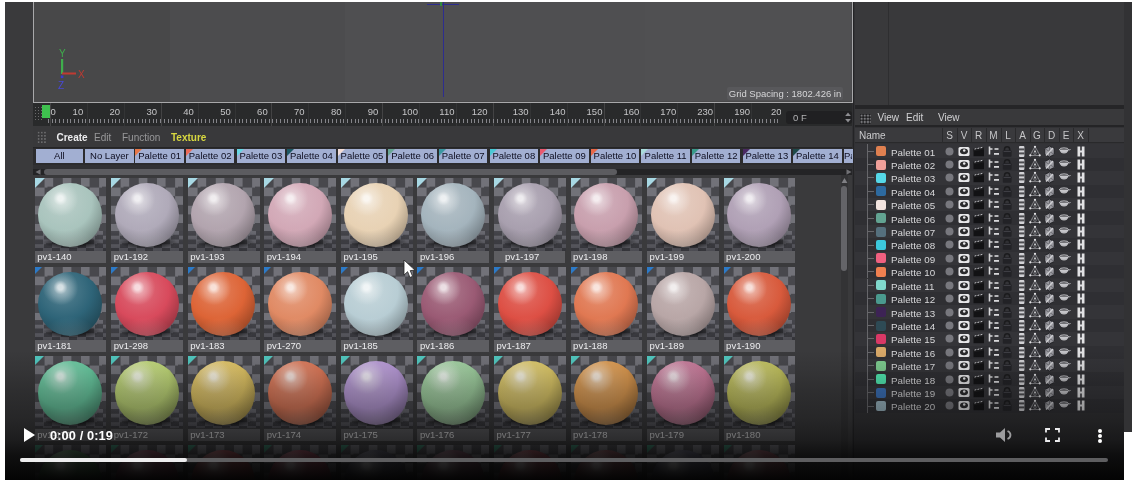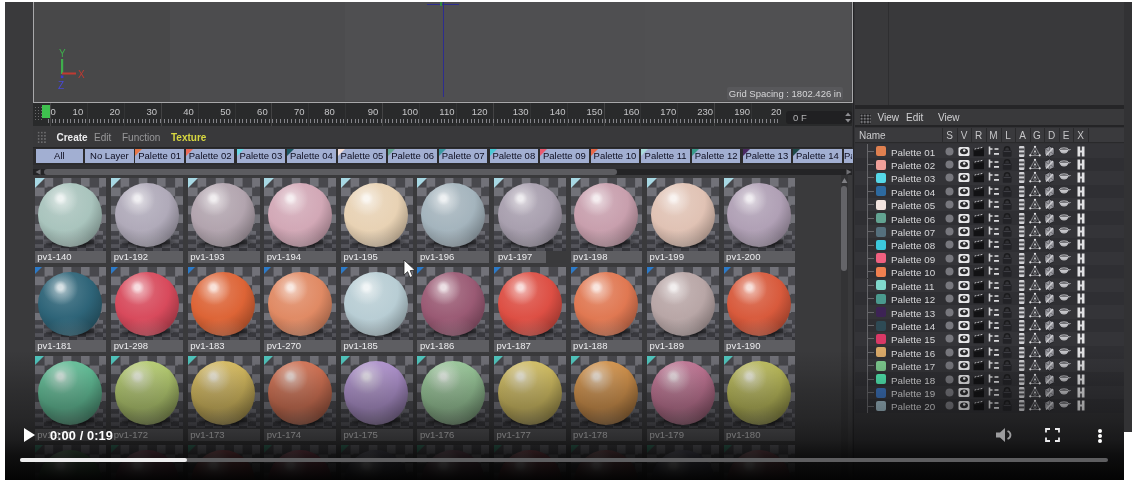--- a/index.html
+++ b/index.html
@@ -51,21 +51,21 @@
 
 <div class="abs" style="left:0px;top:3px;width:740px;height:12px;color:#c6c6c8;font-size:9.5px;">
         <span style="position:absolute;left:7.5px;">0</span>
         <span style="position:absolute;left:34.9px;width:24px;text-align:center;margin-left:-12px;">10</span>
         <span style="position:absolute;left:71.8px;width:24px;text-align:center;margin-left:-12px;">20</span>
         <span style="position:absolute;left:108.7px;width:24px;text-align:center;margin-left:-12px;">30</span>
         <span style="position:absolute;left:145.6px;width:24px;text-align:center;margin-left:-12px;">40</span>
         <span style="position:absolute;left:182.5px;width:24px;text-align:center;margin-left:-12px;">50</span>
         <span style="position:absolute;left:219.4px;width:24px;text-align:center;margin-left:-12px;">60</span>
         <span style="position:absolute;left:256.3px;width:24px;text-align:center;margin-left:-12px;">70</span>
-        <span style="position:absolute;left:293.2px;width:24px;text-align:left;margin-left:-12px;">80</span>
+        <span style="position:absolute;left:293.2px;width:24px;text-align:center;margin-left:-12px;">80</span>
         <span style="position:absolute;left:330.1px;width:24px;text-align:center;margin-left:-12px;">90</span>
         <span style="position:absolute;left:367.0px;width:24px;text-align:center;margin-left:-12px;">100</span>
         <span style="position:absolute;left:403.9px;width:24px;text-align:center;margin-left:-12px;">110</span>
         <span style="position:absolute;left:440.8px;width:24px;margin-left:-12px;">120</span>
         <span style="position:absolute;left:477.7px;width:24px;text-align:center;margin-left:-12px;">130</span>
         <span style="position:absolute;left:514.6px;width:24px;text-align:center;margin-left:-12px;">140</span>
         <span style="position:absolute;left:551.5px;width:24px;text-align:center;margin-left:-12px;">150</span>
         <span style="position:absolute;left:588.4px;width:24px;text-align:center;margin-left:-12px;">160</span>
         <span style="position:absolute;left:625.3px;width:24px;text-align:center;margin-left:-12px;">170</span>
         <span style="position:absolute;left:662.2px;width:24px;text-align:center;margin-left:-12px;">230</span>
@@ -164,21 +164,21 @@
       <div style="position:absolute;left:0;top:0;width:0;height:0;border-top:10px solid #a8d8e4;border-right:10px solid transparent;"></div>
     </div>
 <div class="abs" style="left:417.4px;top:250.7px;width:71.8px;height:12.6px;background:#5e5e62;color:#ececee;font-size:9.5px;line-height:12.6px;padding-left:2.5px;overflow:hidden;">pv1-196</div>
 <div class="abs" style="left:494.0px;top:178.3px;width:71.8px;height:72.4px;overflow:hidden;background-image:conic-gradient(#727279 90deg, #48484d 90deg 180deg, #727279 180deg 270deg, #48484d 270deg);background-size:18.2px 18.2px;background-position:0 0;">
       <div style="position:absolute;left:0;top:53px;width:100%;height:19.4px;background-image:conic-gradient(#75757d 90deg, #4a4a50 90deg 180deg, #75757d 180deg 270deg, #4a4a50 270deg);background-size:17px 8.5px;opacity:0.95;"></div>
       <div style="position:absolute;left:0;top:53px;width:100%;height:19.4px;background:linear-gradient(to bottom, rgba(30,30,34,0.12), rgba(20,20,24,0.42));"></div>
       <div style="position:absolute;left:8px;top:58px;width:58px;height:13px;background:radial-gradient(ellipse at 50% 50%, rgba(0,0,0,0.55) 0 35%, rgba(0,0,0,0) 72%);"></div>
       <div style="position:absolute;left:3.5px;top:4.5px;width:64px;height:64px;border-radius:50%;background:radial-gradient(circle at 50% 122%, rgba(255,255,255,0.22), rgba(255,255,255,0) 40%),radial-gradient(circle at 35% 24%, rgba(255,255,255,0.75) 0 4%, rgba(255,255,255,0.30) 11%, rgba(255,255,255,0) 28%),radial-gradient(circle at 40% 30%, #c2bbc6 0%, #b0a8b6 24%, #a89fae 48%, #78727d 78%, #504c53 98%);"></div>
       <div style="position:absolute;left:0;top:0;width:0;height:0;border-top:10px solid #a8d8e4;border-right:10px solid transparent;"></div>
     </div>
-<div class="abs" style="left:494.0px;top:250.7px;width:52px;height:12.6px;background:#5e5e62;color:#ececee;font-size:9.5px;line-height:12.6px;padding-left:4px;overflow:hidden;">pv1-197</div>
+<div class="abs" style="left:494.0px;top:250.7px;width:71px;height:12.6px;background:#5e5e62;color:#ececee;font-size:9.5px;line-height:12.6px;padding-left:11px;overflow:hidden;">pv1-197</div>
 <div class="abs" style="left:570.6px;top:178.3px;width:71.8px;height:72.4px;overflow:hidden;background-image:conic-gradient(#727279 90deg, #48484d 90deg 180deg, #727279 180deg 270deg, #48484d 270deg);background-size:18.2px 18.2px;background-position:0 0;">
       <div style="position:absolute;left:0;top:53px;width:100%;height:19.4px;background-image:conic-gradient(#75757d 90deg, #4a4a50 90deg 180deg, #75757d 180deg 270deg, #4a4a50 270deg);background-size:17px 8.5px;opacity:0.95;"></div>
       <div style="position:absolute;left:0;top:53px;width:100%;height:19.4px;background:linear-gradient(to bottom, rgba(30,30,34,0.12), rgba(20,20,24,0.42));"></div>
       <div style="position:absolute;left:8px;top:58px;width:58px;height:13px;background:radial-gradient(ellipse at 50% 50%, rgba(0,0,0,0.55) 0 35%, rgba(0,0,0,0) 72%);"></div>
       <div style="position:absolute;left:3.5px;top:4.5px;width:64px;height:64px;border-radius:50%;background:radial-gradient(circle at 50% 122%, rgba(255,255,255,0.22), rgba(255,255,255,0) 40%),radial-gradient(circle at 35% 24%, rgba(255,255,255,0.75) 0 4%, rgba(255,255,255,0.30) 11%, rgba(255,255,255,0) 28%),radial-gradient(circle at 40% 30%, #d8bbc5 0%, #cda8b5 24%, #c89fad 48%, #90727c 78%, #604c53 98%);"></div>
       <div style="position:absolute;left:0;top:0;width:0;height:0;border-top:10px solid #a8d8e4;border-right:10px solid transparent;"></div>
     </div>
 <div class="abs" style="left:570.6px;top:250.7px;width:71.8px;height:12.6px;background:#5e5e62;color:#ececee;font-size:9.5px;line-height:12.6px;padding-left:2.5px;overflow:hidden;">pv1-198</div>
 <div class="abs" style="left:647.1px;top:178.3px;width:71.8px;height:72.4px;overflow:hidden;background-image:conic-gradient(#727279 90deg, #48484d 90deg 180deg, #727279 180deg 270deg, #48484d 270deg);background-size:18.2px 18.2px;background-position:0 0;">
       <div style="position:absolute;left:0;top:53px;width:100%;height:19.4px;background-image:conic-gradient(#75757d 90deg, #4a4a50 90deg 180deg, #75757d 180deg 270deg, #4a4a50 270deg);background-size:17px 8.5px;opacity:0.95;"></div>

